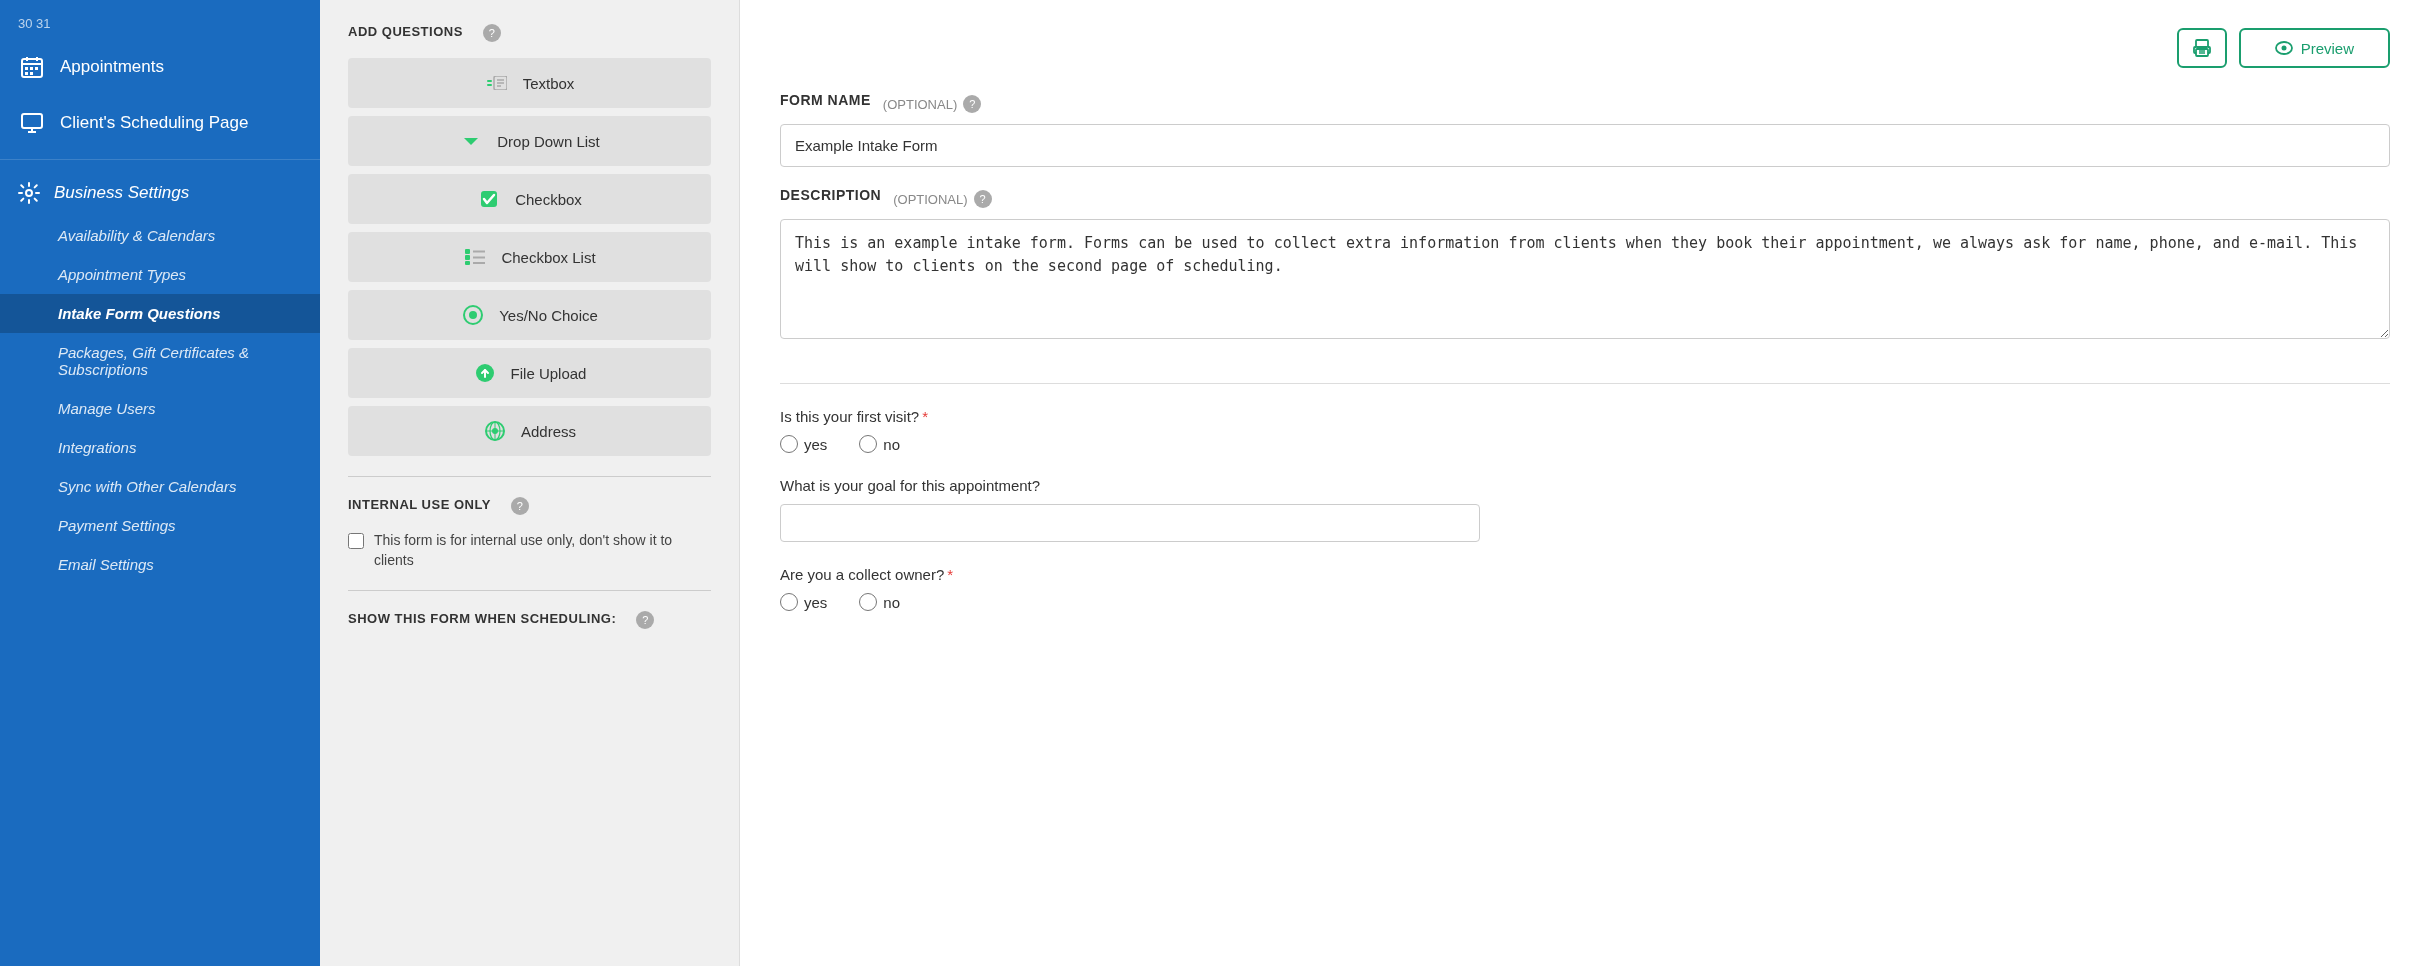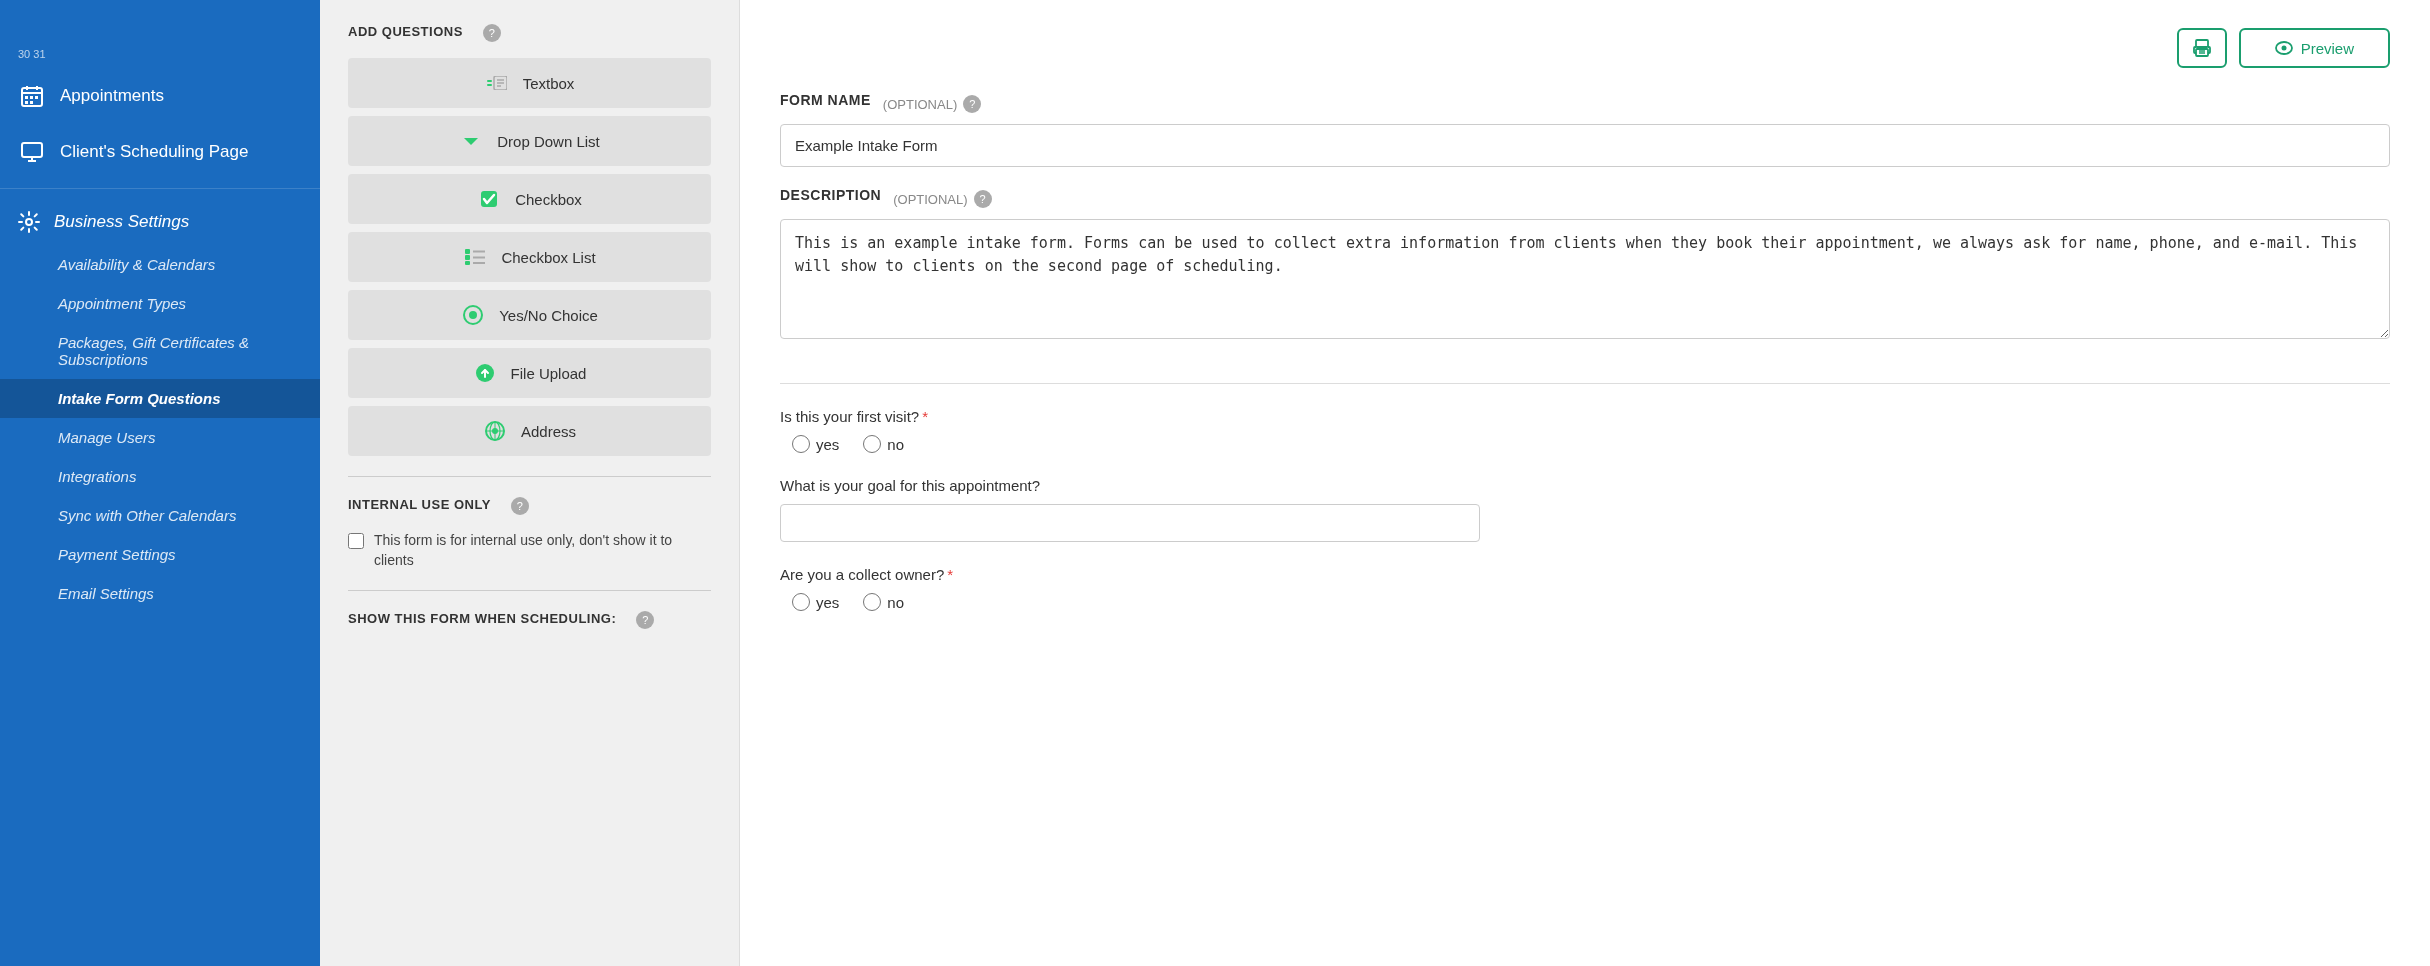--- a/index.html
+++ b/index.html
@@ -15,23 +15,22 @@
       flex-direction: column;
       overflow-y: auto;
       height: 100%;
     }
     .sidebar-top {
       padding: 12px 0 8px 0;
       border-bottom: 1px solid rgba(255,255,255,0.15);
     }
     .sidebar-date {
       color: rgba(255,255,255,0.7);
-      font-size: 11px;
+      font-size: 13px;
       padding: 4px 18px 8px 18px;
-      margin-top: 32px;
     }
     .sidebar-nav-item {
       display: flex;
       align-items: center;
       padding: 14px 18px;
       cursor: pointer;
       color: white;
       font-size: 17px;
       font-weight: 400;
       gap: 14px;
@@ -240,23 +239,22 @@
     }
     .question-text {
       font-size: 15px;
       color: #333;
       margin-bottom: 10px;
     }
     .required-star { color: #e53935; margin-left: 3px; }
 
     .radio-group {
       display: flex;
-      gap: 24px;
+      gap: 32px;
       align-items: flex-end;
-      margin-left: 12px;
     }
     .radio-option {
       display: flex;
       align-items: center;
       gap: 6px;
       font-size: 15px;
       color: #333;
     }
     .radio-option input[type="radio"] {
       width: 18px;
@@ -319,22 +317,22 @@
           <circle cx="11" cy="11" r="3" stroke="white" stroke-width="2"></circle>
           <path d="M11 1v3M11 18v3M1 11h3M18 11h3M3.22 3.22l2.12 2.12M16.66 16.66l2.12 2.12M3.22 18.78l2.12-2.12M16.66 5.34l2.12-2.12" stroke="white" stroke-width="2" stroke-linecap="round"></path>
         </svg>
       </span>
       <span>Business Settings</span>
     </div>
 
     <div class="sidebar-sub-items">
       <a class="sidebar-sub-item">Availability &amp; Calendars</a>
       <a class="sidebar-sub-item">Appointment Types</a>
+      <a class="sidebar-sub-item active">Intake Form Questions</a>
       <a class="sidebar-sub-item">Packages, Gift Certificates &amp; Subscriptions</a>
-      <a class="sidebar-sub-item active">Intake Form Questions</a>
       <a class="sidebar-sub-item">Manage Users</a>
       <a class="sidebar-sub-item">Integrations</a>
       <a class="sidebar-sub-item">Sync with Other Calendars</a>
       <a class="sidebar-sub-item">Payment Settings</a>
       <a class="sidebar-sub-item">Email Settings</a>
     </div>
   </div>
 </div>
 
 <div class="main-content">

